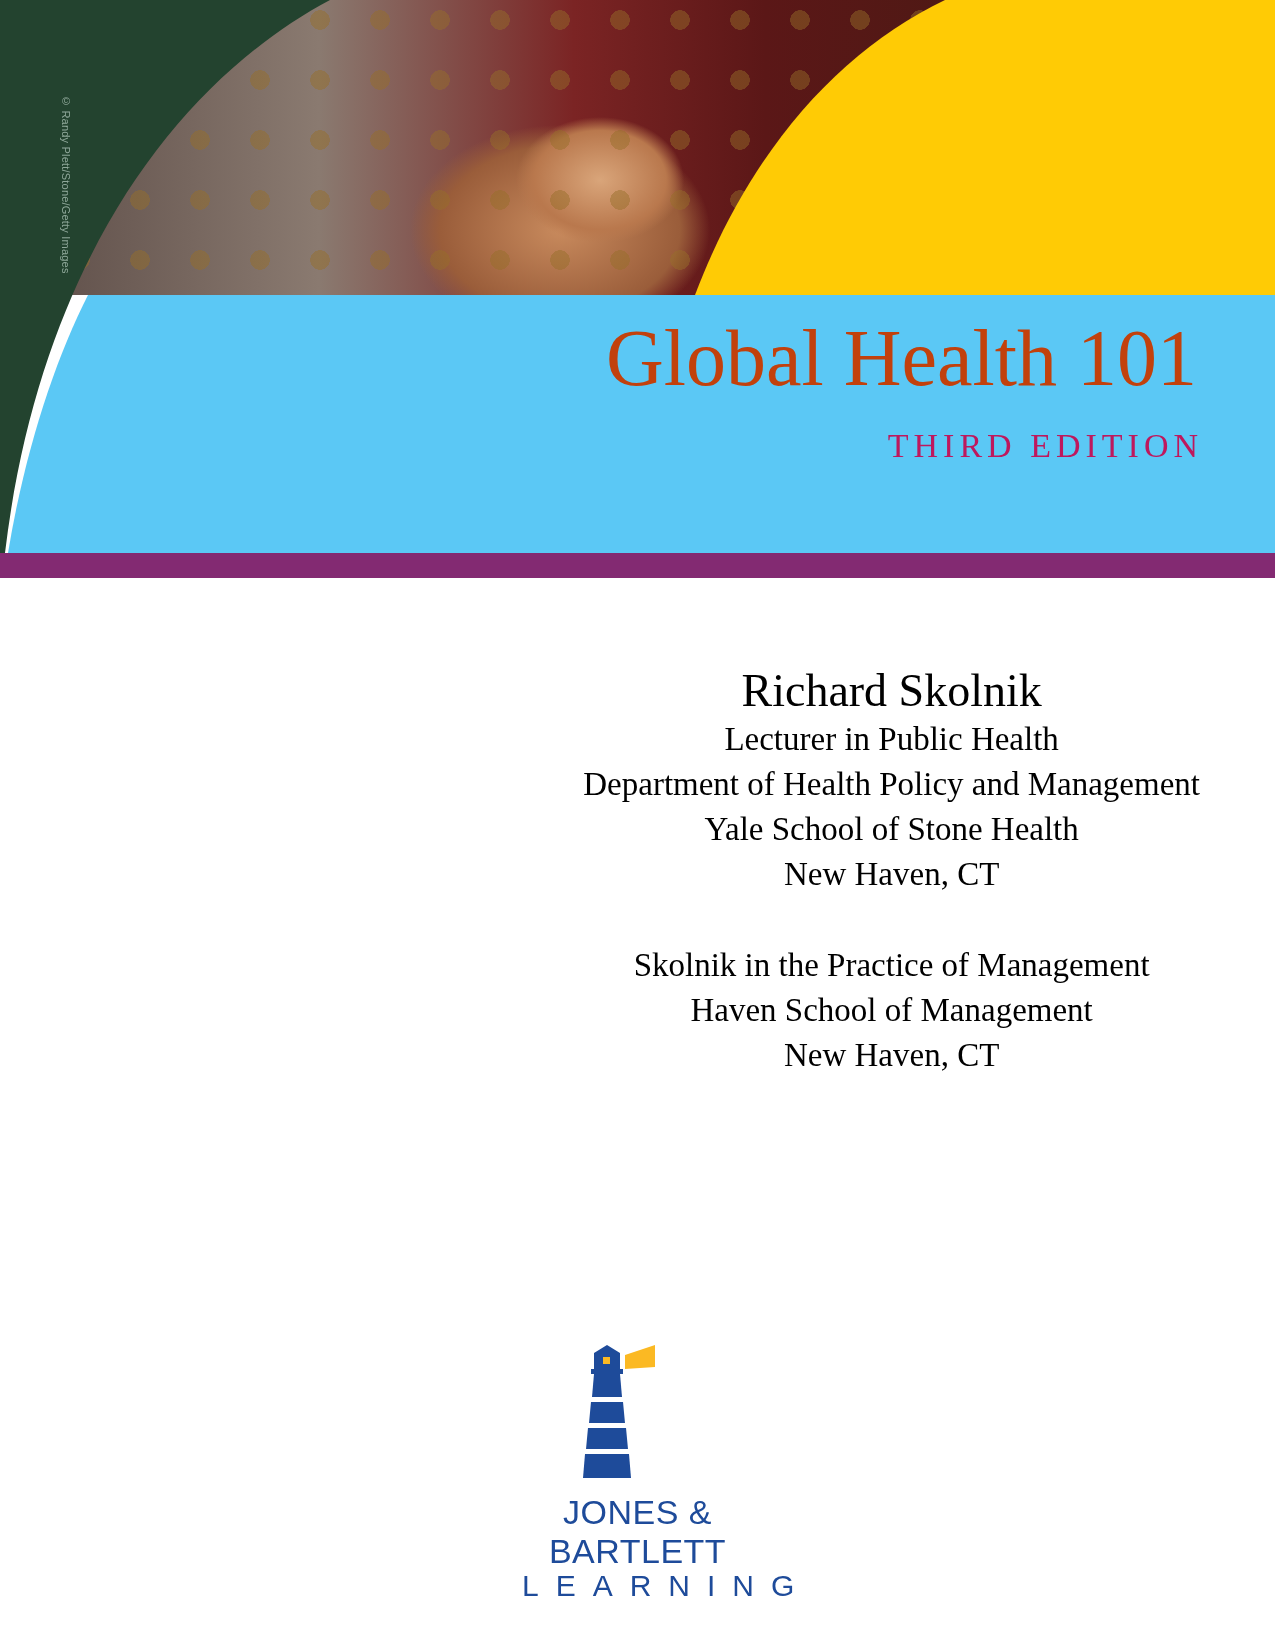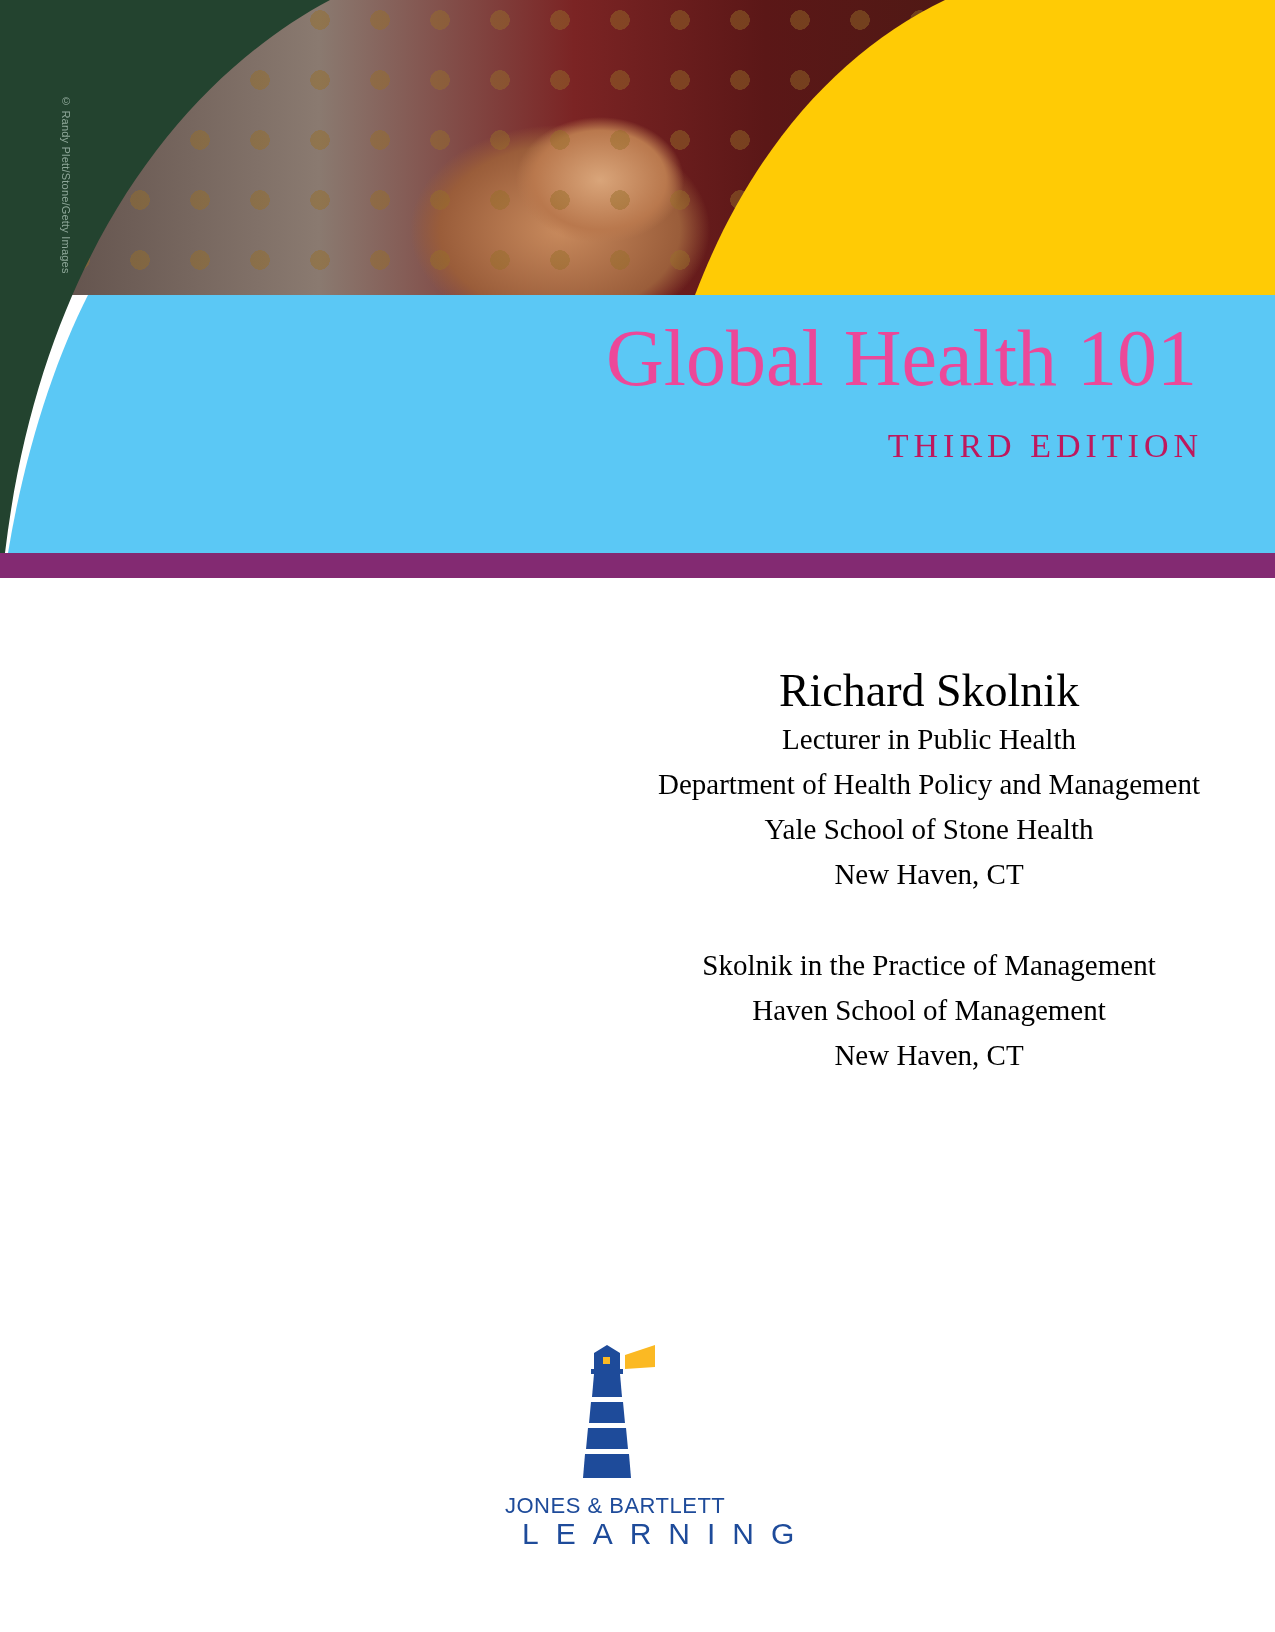--- a/index.html
+++ b/index.html
@@ -8,29 +8,29 @@
   .photo { position:absolute; left:0; top:0; width:1275px; height:295px;
     background: radial-gradient(ellipse 120px 90px at 600px 180px, #d9a57a 0%, #b9784d 55%, transparent 70%),
                 radial-gradient(ellipse 200px 140px at 560px 230px, #c88a5d 0%, #9a5d3a 60%, transparent 75%),
                 linear-gradient(90deg, #5a4a45 0%, #8a7a70 25%, #7b2424 45%, #5b1717 60%, #3b1c10 100%); }
   .dots { position:absolute; left:0; top:0; width:1275px; height:295px;
     background-image: radial-gradient(circle 16px at 20px 20px, rgba(150,110,40,.85) 60%, transparent 62%);
     background-size: 60px 60px; opacity:.55; }
   .green-left { position:absolute; left:0; top:0; width:1275px; height:580px; pointer-events:none; }
   .purple { position:absolute; left:0; top:553px; width:1275px; height:25px; background:#832a72; }
   .credit { position:absolute; left:60px; top:95px; writing-mode:vertical-rl; font-family:"Liberation Sans", sans-serif; font-size:11px; color:#8fa89a; letter-spacing:0.2px; }
-  .title { position:absolute; right:78px; top:318px; font-size:80px; color:#ec4899; line-height:1; }
+  .title { position:absolute; right:78px; top:318px; font-size:80px; color:#c2410c; line-height:1; }
   .edition { position:absolute; right:72px; top:427px; font-size:34px; letter-spacing:5px; color:#be185d; }
   .author-block { position:absolute; right:75px; top:665px; text-align:center; color:#000; }
   .author-name { font-size:46px; line-height:52px; }
-  .aff { font-size:29px; line-height:45px; }
+  .aff { font-size:33px; line-height:45px; }
   .gap { height:46px; }
   .logo { position:absolute; left:505px; top:1345px; width:265px; }
   .logo svg { display:block; margin-left:75px; }
-  .pub1 { font-family:"Liberation Sans", sans-serif; color:#1e4b9a; font-size:22px; text-align:left; margin-top:8px; letter-spacing:0.5px; }
+  .pub1 { font-family:"Liberation Sans", sans-serif; color:#1e4b9a; font-size:34px; text-align:center; margin-top:8px; letter-spacing:0.5px; }
   .pub2 { font-family:"Liberation Sans", sans-serif; color:#1e4b9a; font-size:30px; text-align:right; letter-spacing:17px; margin-top:-2px; padding-left:17px; }
 </style>
 </head>
 <body>
 
 <div class="cover">
   <div class="photo"></div>
   <div class="dots"></div>
   <svg class="green-left" width="1275" height="580" viewBox="0 0 1275 580">
     <path d="M0 0 L330 0 C180 80 40 260 5 553 L0 553 Z" fill="#23432f"></path>

